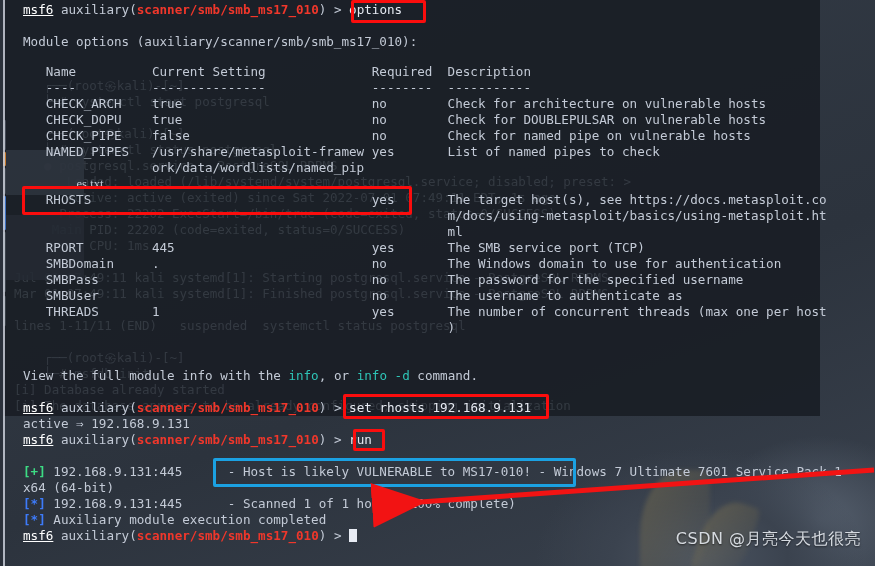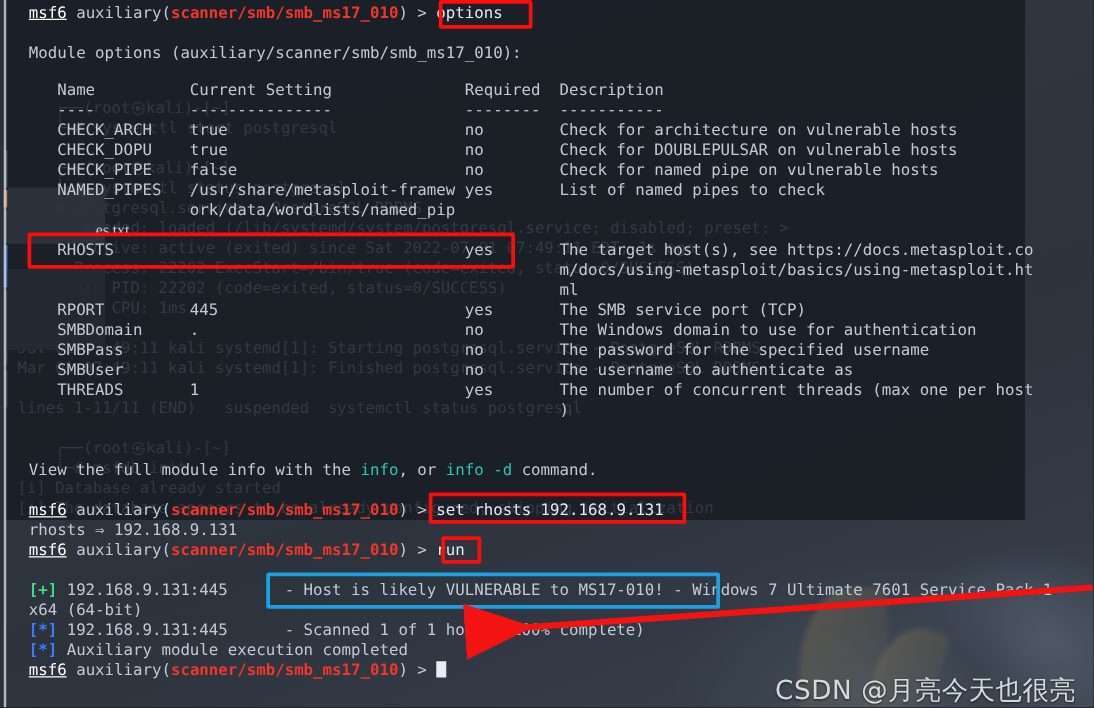--- a/index.html
+++ b/index.html
@@ -126,24 +126,24 @@
     position: absolute;
     left: 0; top: 0;
     width: 875px; height: 566px;
     pointer-events: none;
   }
 
   
   .watermark {
     position: absolute;
     right: 14px;
-    bottom: 0;
+    bottom: 16px;
     color: rgba(236,240,246,0.88);
     font-family: "DejaVu Sans", "Liberation Sans", sans-serif;
-    font-size: 21px;
+    font-size: 16px;
     letter-spacing: .5px;
     text-shadow: 0 1px 2px rgba(0,0,0,.6);
   }
 </style>
 </head>
 <body>
 
 <div id="root">
 
   <div class="wallpaper">
@@ -206,21 +206,21 @@
         <div class="line" style="top: 208px;"><span class="c-dim">                                                        m/docs/using-metasploit/basics/using-metasploit.ht</span></div>
         <div class="line" style="top: 224px;"><span class="c-dim">                                                        ml</span></div>
         <div class="line" style="top: 240px;"><span class="c-dim">   RPORT         445                          yes       The SMB service port (TCP)</span></div>
         <div class="line" style="top: 256px;"><span class="c-dim">   SMBDomain     .                            no        The Windows domain to use for authentication</span></div>
         <div class="line" style="top: 272px;"><span class="c-dim">   SMBPass                                    no        The password for the specified username</span></div>
         <div class="line" style="top: 288px;"><span class="c-dim">   SMBUser                                    no        The username to authenticate as</span></div>
         <div class="line" style="top: 304px;"><span class="c-dim">   THREADS       1                            yes       The number of concurrent threads (max one per host</span></div>
         <div class="line" style="top: 320px;"><span class="c-dim">                                                        )</span></div>
         <div class="line" style="top: 368px;"><span class="c-dim">View the full module info with the </span><span class="c-cyan">info</span><span class="c-dim">, or </span><span class="c-cyan">info -d</span><span class="c-dim"> command.</span></div>
         <div class="line" style="top: 400px;"><span class="c-prompt">msf6</span><span class="c-dim"> auxiliary(</span><span class="c-red">scanner/smb/smb_ms17_010</span><span class="c-dim">) &gt; </span><span class="c-white">set rhosts 192.168.9.131</span></div>
-        <div class="line" style="top: 416px;"><span class="c-dim">rhosts ⇒ 192.168.9.131</span></div>
+        <div class="line" style="top: 416px;"><span class="c-dim">active ⇒ 192.168.9.131</span></div>
         <div class="line" style="top: 432px;"><span class="c-prompt">msf6</span><span class="c-dim"> auxiliary(</span><span class="c-red">scanner/smb/smb_ms17_010</span><span class="c-dim">) &gt; </span><span class="c-white">run</span></div>
         <div class="line" style="top: 464px;"><span class="c-green">[+]</span><span class="c-dim"> 192.168.9.131:445</span><span class="c-dim">      - Host is likely VULNERABLE to MS17-010! - Windows 7 Ultimate 7601 Service Pack 1</span></div>
         <div class="line" style="top: 480px;"><span class="c-dim">x64 (64-bit)</span></div>
         <div class="line" style="top: 496px;"><span class="c-blue">[*]</span><span class="c-dim"> 192.168.9.131:445</span><span class="c-dim">      - Scanned 1 of 1 hosts (100% complete)</span></div>
         <div class="line" style="top: 512px;"><span class="c-blue">[*]</span><span class="c-dim"> Auxiliary module execution completed</span></div>
         <div class="line" style="top: 528px;"><span class="c-prompt">msf6</span><span class="c-dim"> auxiliary(</span><span class="c-red">scanner/smb/smb_ms17_010</span><span class="c-dim">) &gt; </span><span class="cursor"></span></div>
       </div>
   </div>
 
   <div id="boxes">

